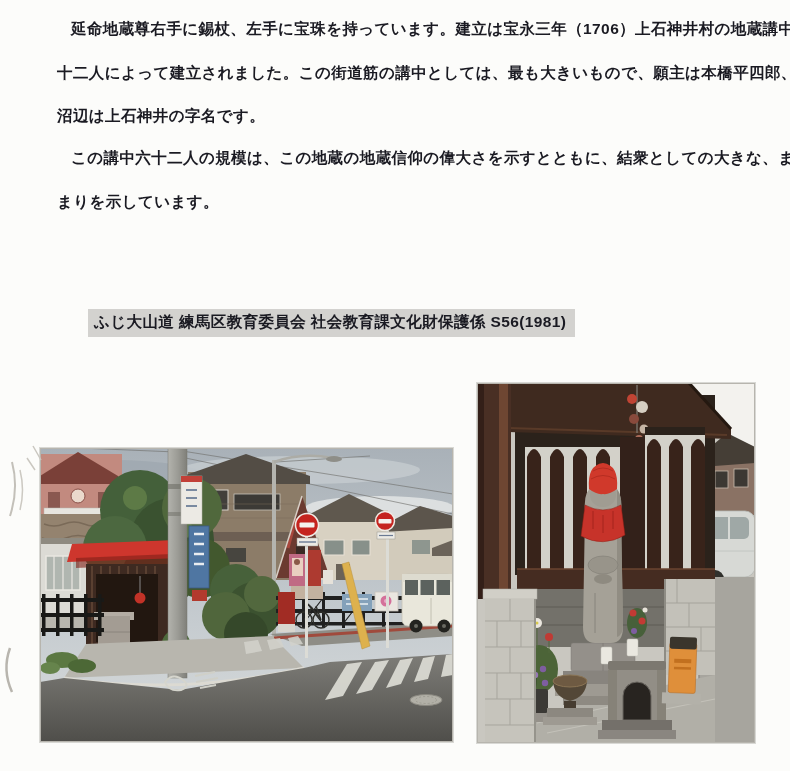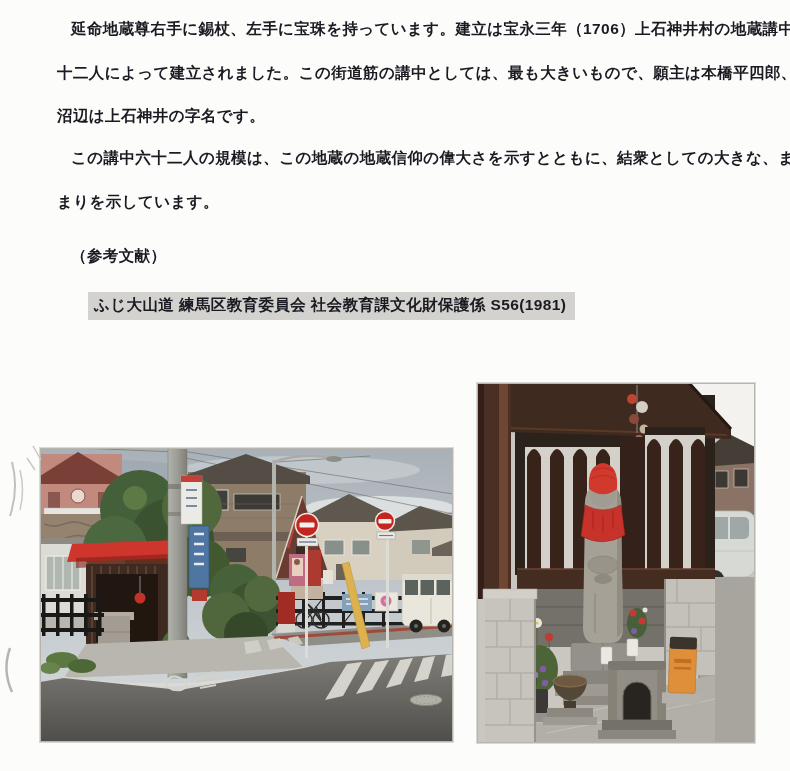--- a/index.html
+++ b/index.html
@@ -38,26 +38,23 @@
     <span class="line">延命地蔵尊右手に錫杖、左手に宝珠を持っています。建立は宝永三年（1706）上石神井村の地蔵講中六</span>
     <span class="line">十二人によって建立されました。この街道筋の講中としては、最も大きいもので、願主は本橋平四郎、西</span>
     <span class="line">沼辺は上石神井の字名です。</span>
   </p>
 
   <p class="para indent" id="p2">
     <span class="line">この講中六十二人の規模は、この地蔵の地蔵信仰の偉大さを示すとともに、結衆としての大きな、まと</span>
     <span class="line">まりを示しています。</span>
   </p>
 
-  <p class="para" id="ref-h">
-    <span class="line">（参考文献）</span>
-  </p>
 
   <p class="para" id="ref-e">
-    <span class="ref-entry-span" style="background: rgb(211, 210, 207);">ふじ大山道 練馬区教育委員会 社会教育課文化財保護係 S56(1981)</span>
+    <span class="ref-entry-span" style="background: rgb(211, 210, 207); margin-top: 17px;">ふじ大山道 練馬区教育委員会 社会教育課文化財保護係 S56(1981)</span>
   </p>
 
   <figure class="photo" id="photo-left" aria-label="赤い屋根の地蔵堂がある街角の写真（電柱・進入禁止標識・横断歩道・白いバン）">
     <svg viewBox="0 0 413 294" preserveAspectRatio="none">
       <defs>
         <linearGradient id="skyL" x1="0" y1="0" x2="0" y2="1">
           <stop offset="0" stop-color="#a9b1b8"></stop>
             <stop offset=".6" stop-color="#c6ccd0"></stop>
             <stop offset="1" stop-color="#d8dbdb"></stop>
         </linearGradient>

